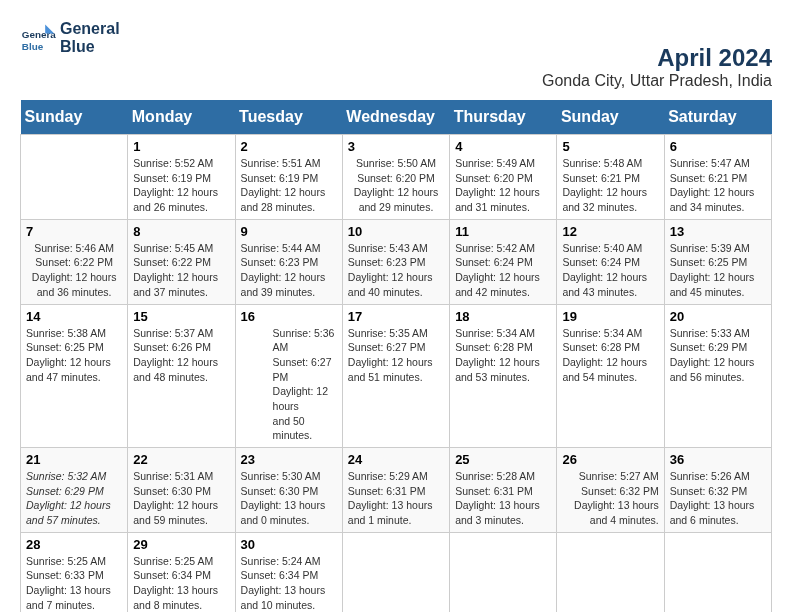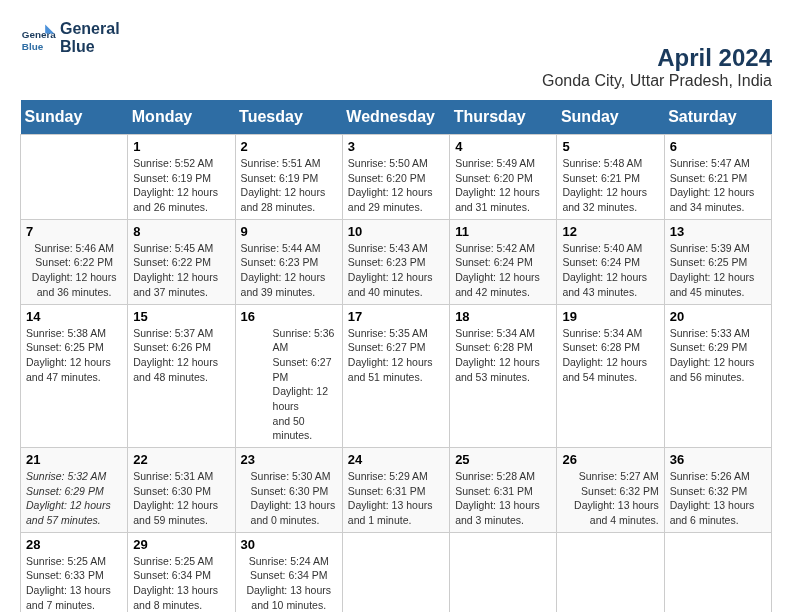--- a/index.html
+++ b/index.html
@@ -123,21 +123,21 @@
         </td>
         <td>
           <span class="day-num">2</span>
           <div class="day-info" style="white-space: pre-line;">Sunrise: 5:51 AM
 Sunset: 6:19 PM
 Daylight: 12 hours
 and 28 minutes.</div>
         </td>
         <td>
           <span class="day-num">3</span>
-          <div class="day-info" style="white-space: pre-line;">Sunrise: 5:50 AM
+          <div class="day-info" style="white-space: pre-line; text-align: center;">Sunrise: 5:50 AM
 Sunset: 6:20 PM
 Daylight: 12 hours
 and 29 minutes.</div>
         </td>
         <td>
           <span class="day-num">4</span>
           <div class="day-info" style="white-space: pre-line;">Sunrise: 5:49 AM
 Sunset: 6:20 PM
 Daylight: 12 hours
 and 31 minutes.</div>
@@ -269,21 +269,21 @@
         </td>
         <td>
           <span class="day-num">22</span>
           <div class="day-info" style="white-space: pre-line;">Sunrise: 5:31 AM
 Sunset: 6:30 PM
 Daylight: 12 hours
 and 59 minutes.</div>
         </td>
         <td>
           <span class="day-num">23</span>
-          <div class="day-info" style="white-space: pre-line; margin-left: 10px;">Sunrise: 5:30 AM
+          <div class="day-info" style="white-space: pre-line;">Sunrise: 5:30 AM
 Sunset: 6:30 PM
 Daylight: 13 hours
 and 0 minutes.</div>
         </td>
         <td>
           <span class="day-num">24</span>
           <div class="day-info" style="white-space: pre-line;">Sunrise: 5:29 AM
 Sunset: 6:31 PM
 Daylight: 13 hours
 and 1 minute.</div>
@@ -320,21 +320,21 @@
         </td>
         <td>
           <span class="day-num">29</span>
           <div class="day-info" style="white-space: pre-line;">Sunrise: 5:25 AM
 Sunset: 6:34 PM
 Daylight: 13 hours
 and 8 minutes.</div>
         </td>
         <td>
           <span class="day-num">30</span>
-          <div class="day-info" style="white-space: pre-line; text-align: center;">Sunrise: 5:24 AM
+          <div class="day-info" style="white-space: pre-line;">Sunrise: 5:24 AM
 Sunset: 6:34 PM
 Daylight: 13 hours
 and 10 minutes.</div>
         </td>
         <td class="empty"></td>
         <td class="empty"></td>
         <td class="empty"></td>
         <td class="empty"></td>
       </tr>
     </tbody>

